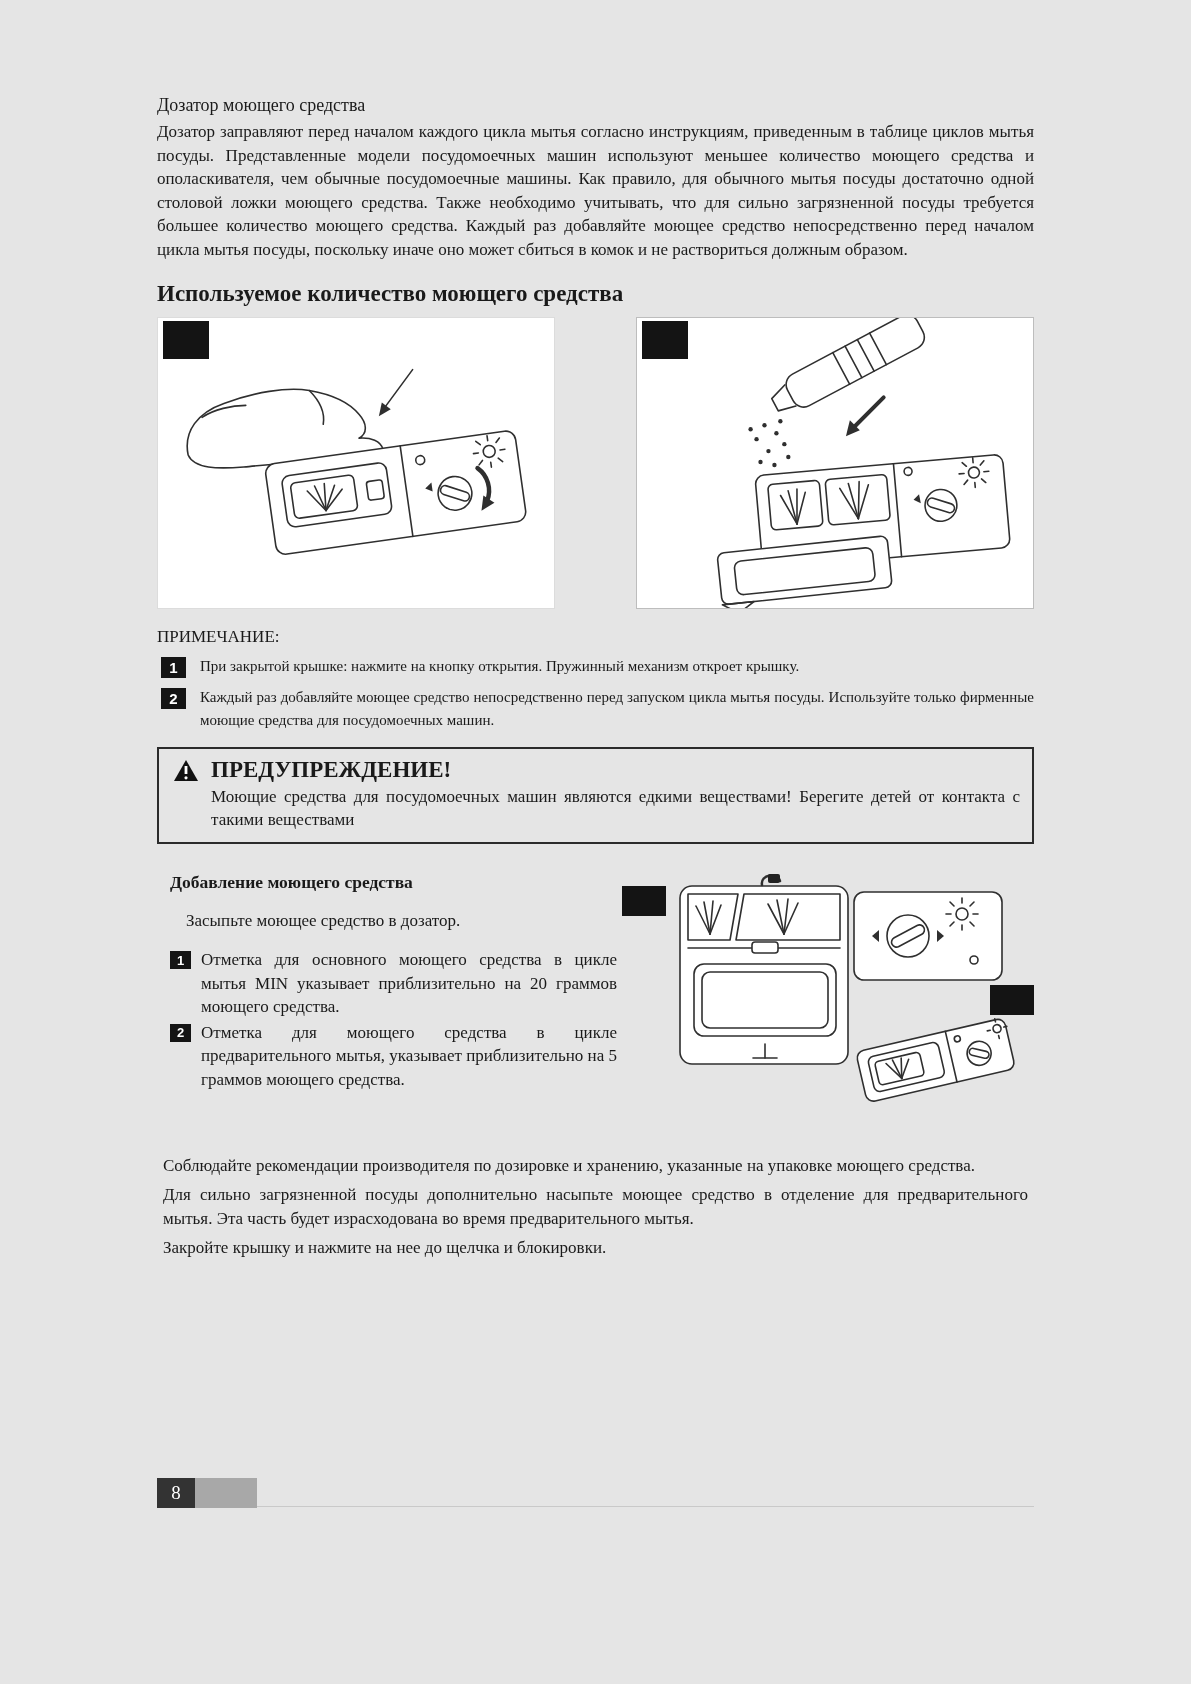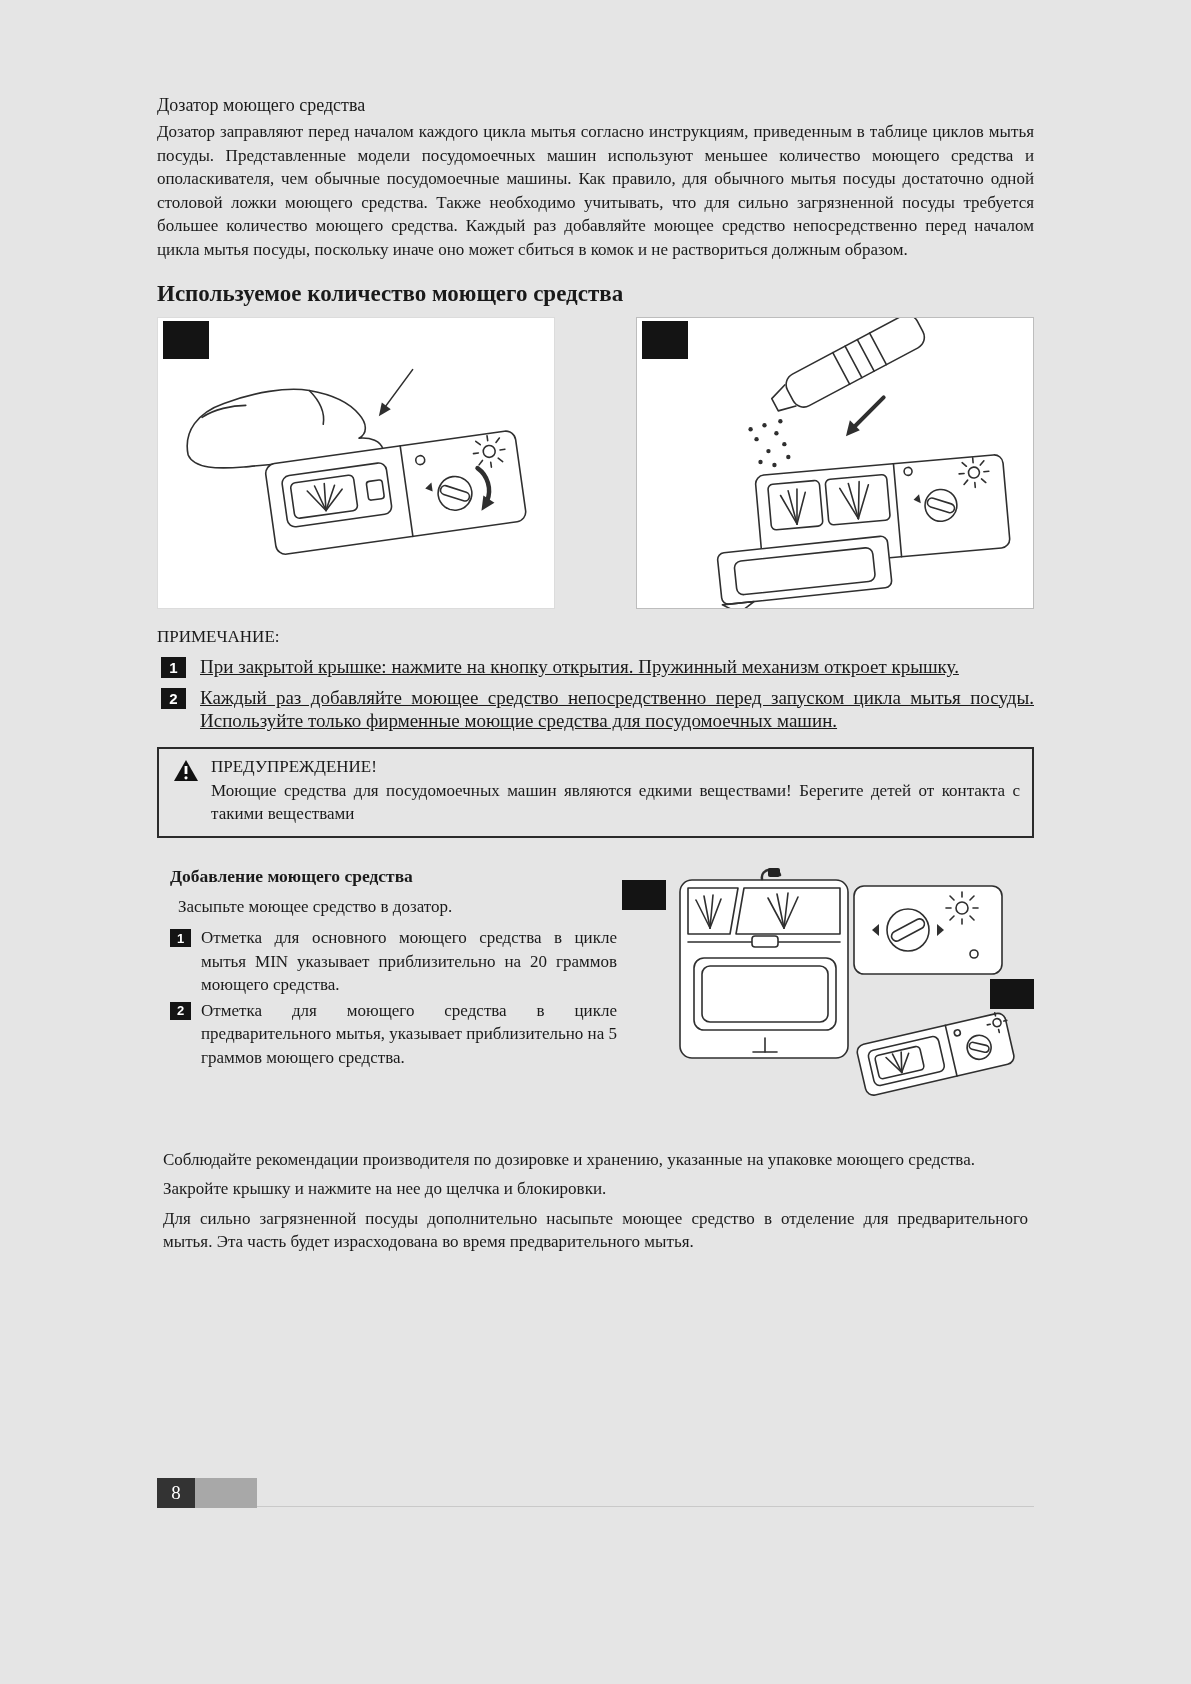--- a/index.html
+++ b/index.html
@@ -13,30 +13,30 @@
   .fig{position:relative;width:398px;height:292px;background:#fff;box-sizing:border-box;}
   .fig-left{border:1px solid #dcdcdc;}
   .fig-right{border:1px solid #bdbdbd;}
   .fig svg{width:100%;height:100%;display:block;}
   .fig-marker{position:absolute;top:3px;left:5px;width:46px;height:38px;background:#141414;}
   .note-title{font-size:17px;font-weight:400;margin:18px 0 8px 0;}
   .note-item{display:flex;margin:0 0 7px 0;}
   .badge{flex:0 0 auto;width:25px;height:21px;background:#141414;color:#ffffff;
          font-family:"Liberation Sans",sans-serif;font-size:15px;font-weight:700;
          display:flex;align-items:center;justify-content:center;margin:2px 14px 0 4px;}
-  .note-item .txt{flex:1;font-size:19px;line-height:23.5px;text-align:justify;text-decoration:underline;}
+  .note-item .txt{flex:1;font-size:15px;line-height:23.5px;text-align:justify;}
   .warnbox{border:2px solid #2b2b2b;margin-top:14px;padding:8px 12px 10px 14px;display:flex;box-sizing:border-box;}
   .warn-icon{flex:0 0 38px;padding-top:2px;}
   .warn-col{flex:1;}
-  .warn-title{font-size:17px;margin:0 0 2px 0;font-weight:400;}
+  .warn-title{font-size:23px;margin:0 0 2px 0;font-weight:700;}
   .after-warn{margin-top:24px;}
   .adding{display:flex;justify-content:space-between;margin-top:28px;}
   .add-left{width:460px;box-sizing:border-box;padding-left:13px;}
   .add-title{font-size:17.5px;font-weight:700;margin:0 0 8px 0;}
-  .add-p{font-size:17px;line-height:23.5px;text-align:justify;margin:8px;}
+  .add-p{font-size:17px;line-height:23.5px;text-align:justify;margin:16px;}
   .add-item{display:flex;margin-top:2px;}
   .add-item .badge{width:21px;height:18px;font-size:13px;margin:3px 10px 0 0;}
   .add-item .txt{flex:1;font-size:17px;line-height:23.5px;text-align:justify;}
   .add-fig{position:relative;width:412px;height:232px;}
   .add-fig svg{width:100%;height:100%;display:block;}
   .m-left{position:absolute;left:0;top:14px;width:44px;height:30px;background:#141414;}
   .m-right{position:absolute;right:0;top:113px;width:44px;height:30px;background:#141414;}
   .closing{margin-top:50px;}
   .closing p{margin:6px;}
   .footer{position:absolute;left:157px;right:157px;top:1478px;height:32px;}
@@ -296,22 +296,22 @@
                   <line x1="388" y1="171" x2="391" y2="171"></line>
               </g>
             </g>
           </g>
         </svg>
       </div>
     </div>
 
     <div class="closing">
       <p class="body-p">Соблюдайте рекомендации производителя по дозировке и хранению, указанные на упаковке моющего средства.</p>
+      <p class="body-p">Для сильно загрязненной посуды дополнительно насыпьте моющее средство в отделение для предварительного мытья. Эта часть будет израсходована во время предварительного мытья.</p>
       <p class="body-p">Закройте крышку и нажмите на нее до щелчка и блокировки.</p>
-      <p class="body-p">Для сильно загрязненной посуды дополнительно насыпьте моющее средство в отделение для предварительного мытья. Эта часть будет израсходована во время предварительного мытья.</p>
     </div>
 
   </div>
 
   <div class="footer">
     <div class="fnum">8</div>
     <div class="fbar"></div>
     <div class="fline"></div>
   </div>
 </div>

